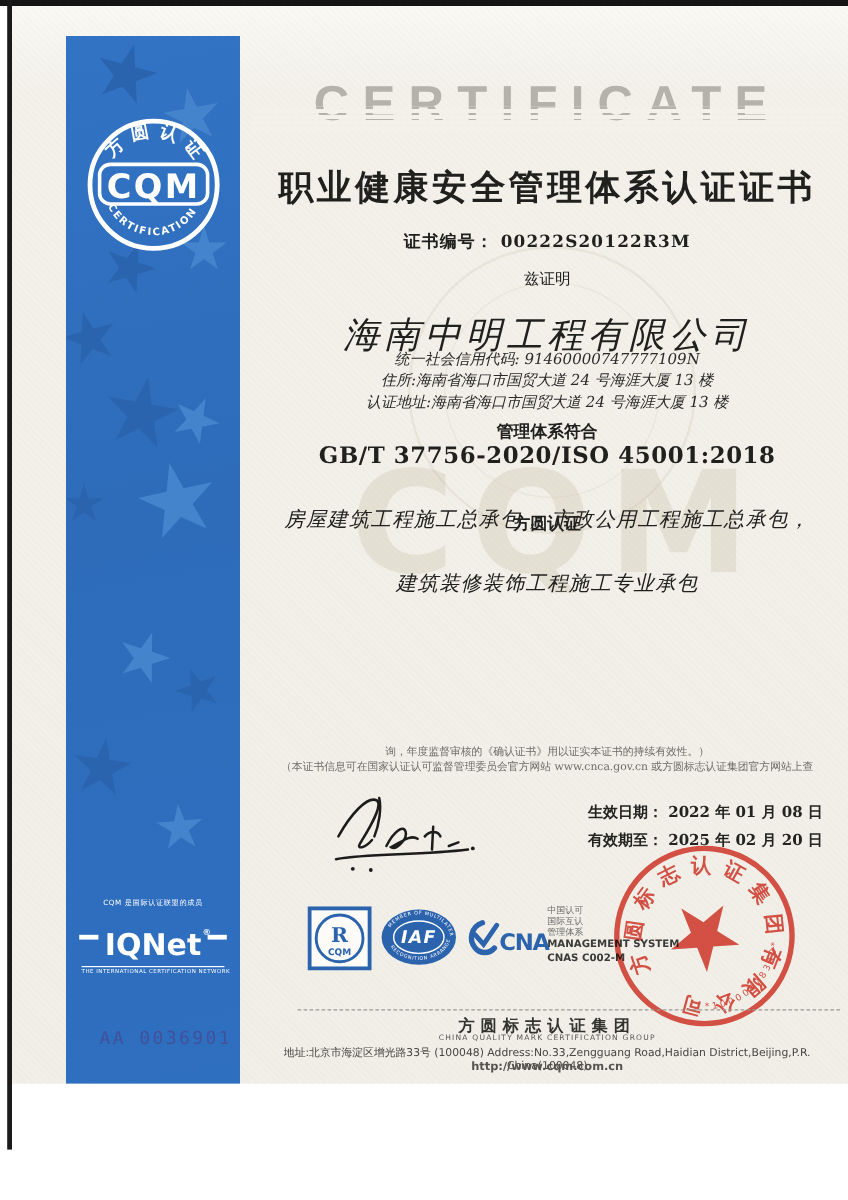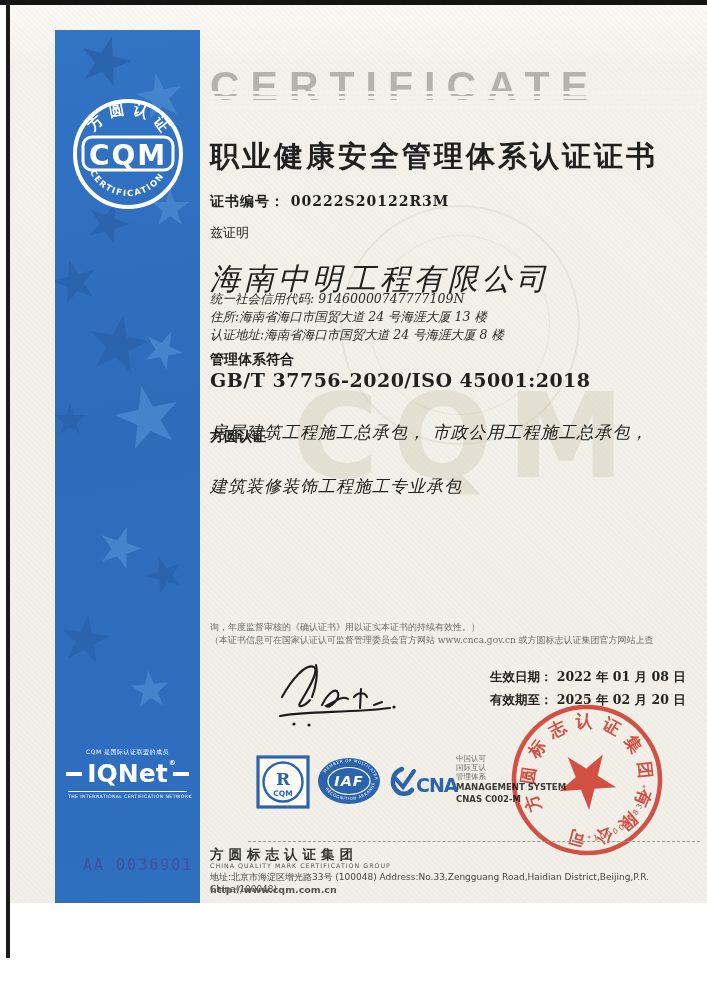--- a/index.html
+++ b/index.html
@@ -22,38 +22,38 @@
   .star.d { background:#2a64ae; }
   .star.l { background:#4484cc; }
 
   .cqm-logo { position:absolute; left:17px; top:68px; }
 
   .iqnet { position:absolute; left:5px; top:718px; width:135px; text-align:center; color:#ffffff;
            font-family:"DejaVu Sans", sans-serif; }
   .iqnet .small-top { font-size:6px; letter-spacing:.5px; white-space:nowrap; }
   .iqnet .row { display:flex; align-items:center; justify-content:center; gap:5px; margin-top:2px; }
   .iqnet .dash { width:16px; height:4px; background:#fff; }
-  .iqnet .name { font-size:25px; font-weight:bold; letter-spacing:0; position:relative; }
+  .iqnet .name { font-size:25px; font-weight:bold; letter-spacing:0; position:relative;margin-top:14px; }
   .iqnet .name sup { font-size:7px; position:absolute; top:0; right:-8px; }
   .iqnet .small-bot { font-size:4.6px; letter-spacing:.4px; border-top:1px solid #fff; margin:3px 8px 0 8px; padding-top:1.5px; white-space:nowrap; }
 
   .serial { position:absolute; left:28px; top:826px; font-family:"DejaVu Sans Mono", monospace;
             font-size:15px; color:#43509a; letter-spacing:2px; }
 
   
   .wm-cqm { position:absolute; left:282px; top:362px; font-family:"DejaVu Sans", sans-serif;
             font-weight:bold; font-size:118px; letter-spacing:14px; color:rgba(198,188,165,.30); }
   .wm-ring { position:absolute; left:330px; top:200px; width:240px; height:240px; border-radius:50%;
              border:2px solid rgba(198,188,165,.22); }
   .wm-ring2 { position:absolute; left:360px; top:230px; width:180px; height:180px; border-radius:50%;
               border:1px solid rgba(198,188,165,.20); }
 
   
   .content { position:absolute; left:200px; top:0; width:492px; }
-  .c { position:absolute; width:100%; text-align:left; color:#20201e; }
+  .c { position:absolute; width:100%; text-align:center; color:#20201e; }
 
   .heading-wrap { top:58px; height:50px; }
   .heading { font-family:"Liberation Sans", sans-serif; font-weight:bold; font-size:41px;
              letter-spacing:11px; color:#b5b2ab; white-space:nowrap; }
   .heading-stripes { position:absolute; left:0; bottom:2px; width:100%; height:22px;
       background:repeating-linear-gradient(180deg, rgba(243,241,234,0) 0 2px, #f3f1ea 2px 5px); }
 
   .title { top:132px; font-size:29px; font-weight:bold; letter-spacing:3px; }
   .certno { top:188px; font-size:14px; font-weight:bold; letter-spacing:1px; }
   .certify { top:219px; font-size:13px; }
@@ -151,21 +151,21 @@
       <div class="heading">CERTIFICATE</div>
       <div class="heading-stripes"></div>
     </div>
 
     <div class="c title">职业健康安全管理体系认证证书</div>
     <div class="c certno">证书编号：  00222S20122R3M</div>
     <div class="c certify">兹证明</div>
     <div class="c company">海南中明工程有限公司</div>
     <div class="c credit">统一社会信用代码: 91460000747777109N</div>
     <div class="c addr1">住所:海南省海口市国贸大道 24 号海涯大厦 13 楼</div>
-    <div class="c addr2">认证地址:海南省海口市国贸大道 24 号海涯大厦 8 楼</div>
+    <div class="c addr2">认证地址:海南省海口市国贸大道 24 号海涯大厦 13 楼</div>
     <div class="c syslab">管理体系符合</div>
     <div class="c standard">GB/T 37756-2020/ISO 45001:2018</div>
     <div class="c scopelab">方圆认证</div>
     <div class="c scope1">房屋建筑工程施工总承包， 市政公用工程施工总承包，</div>
     <div class="c scope2">建筑装修装饰工程施工专业承包</div>
 
     <div class="c fine">
       <div>询，年度监督审核的《确认证书》用以证实本证书的持续有效性。）</div>
       <div>（本证书信息可在国家认证认可监督管理委员会官方网站 www.cnca.gov.cn 或方圆标志认证集团官方网站上查</div>
     </div>

